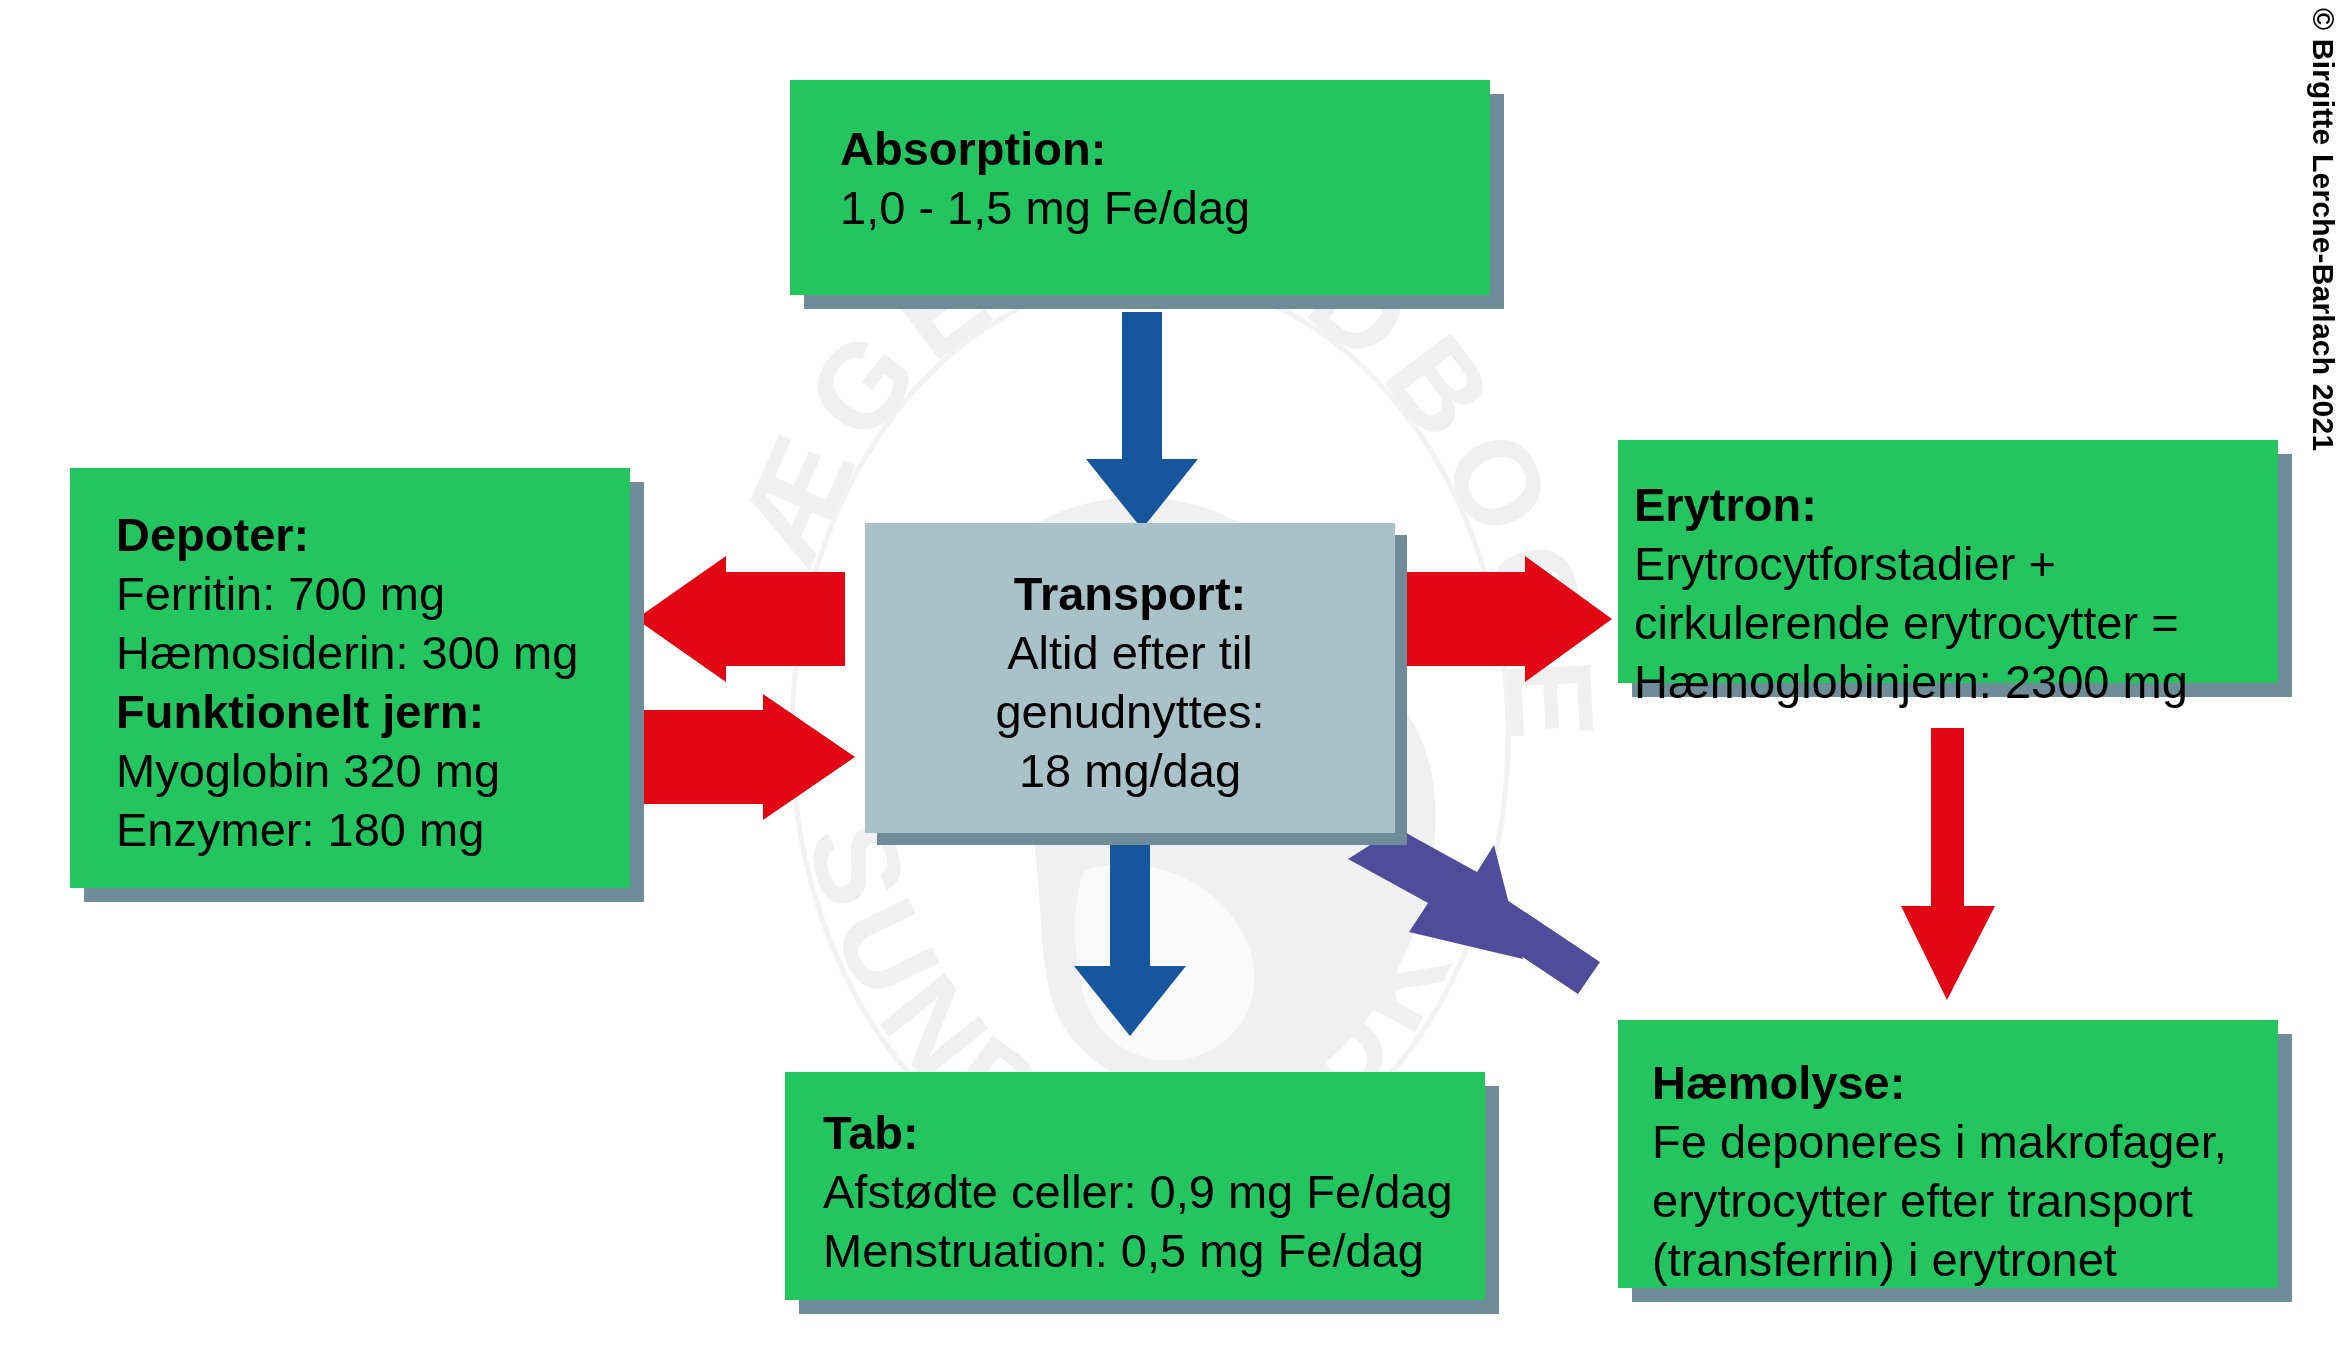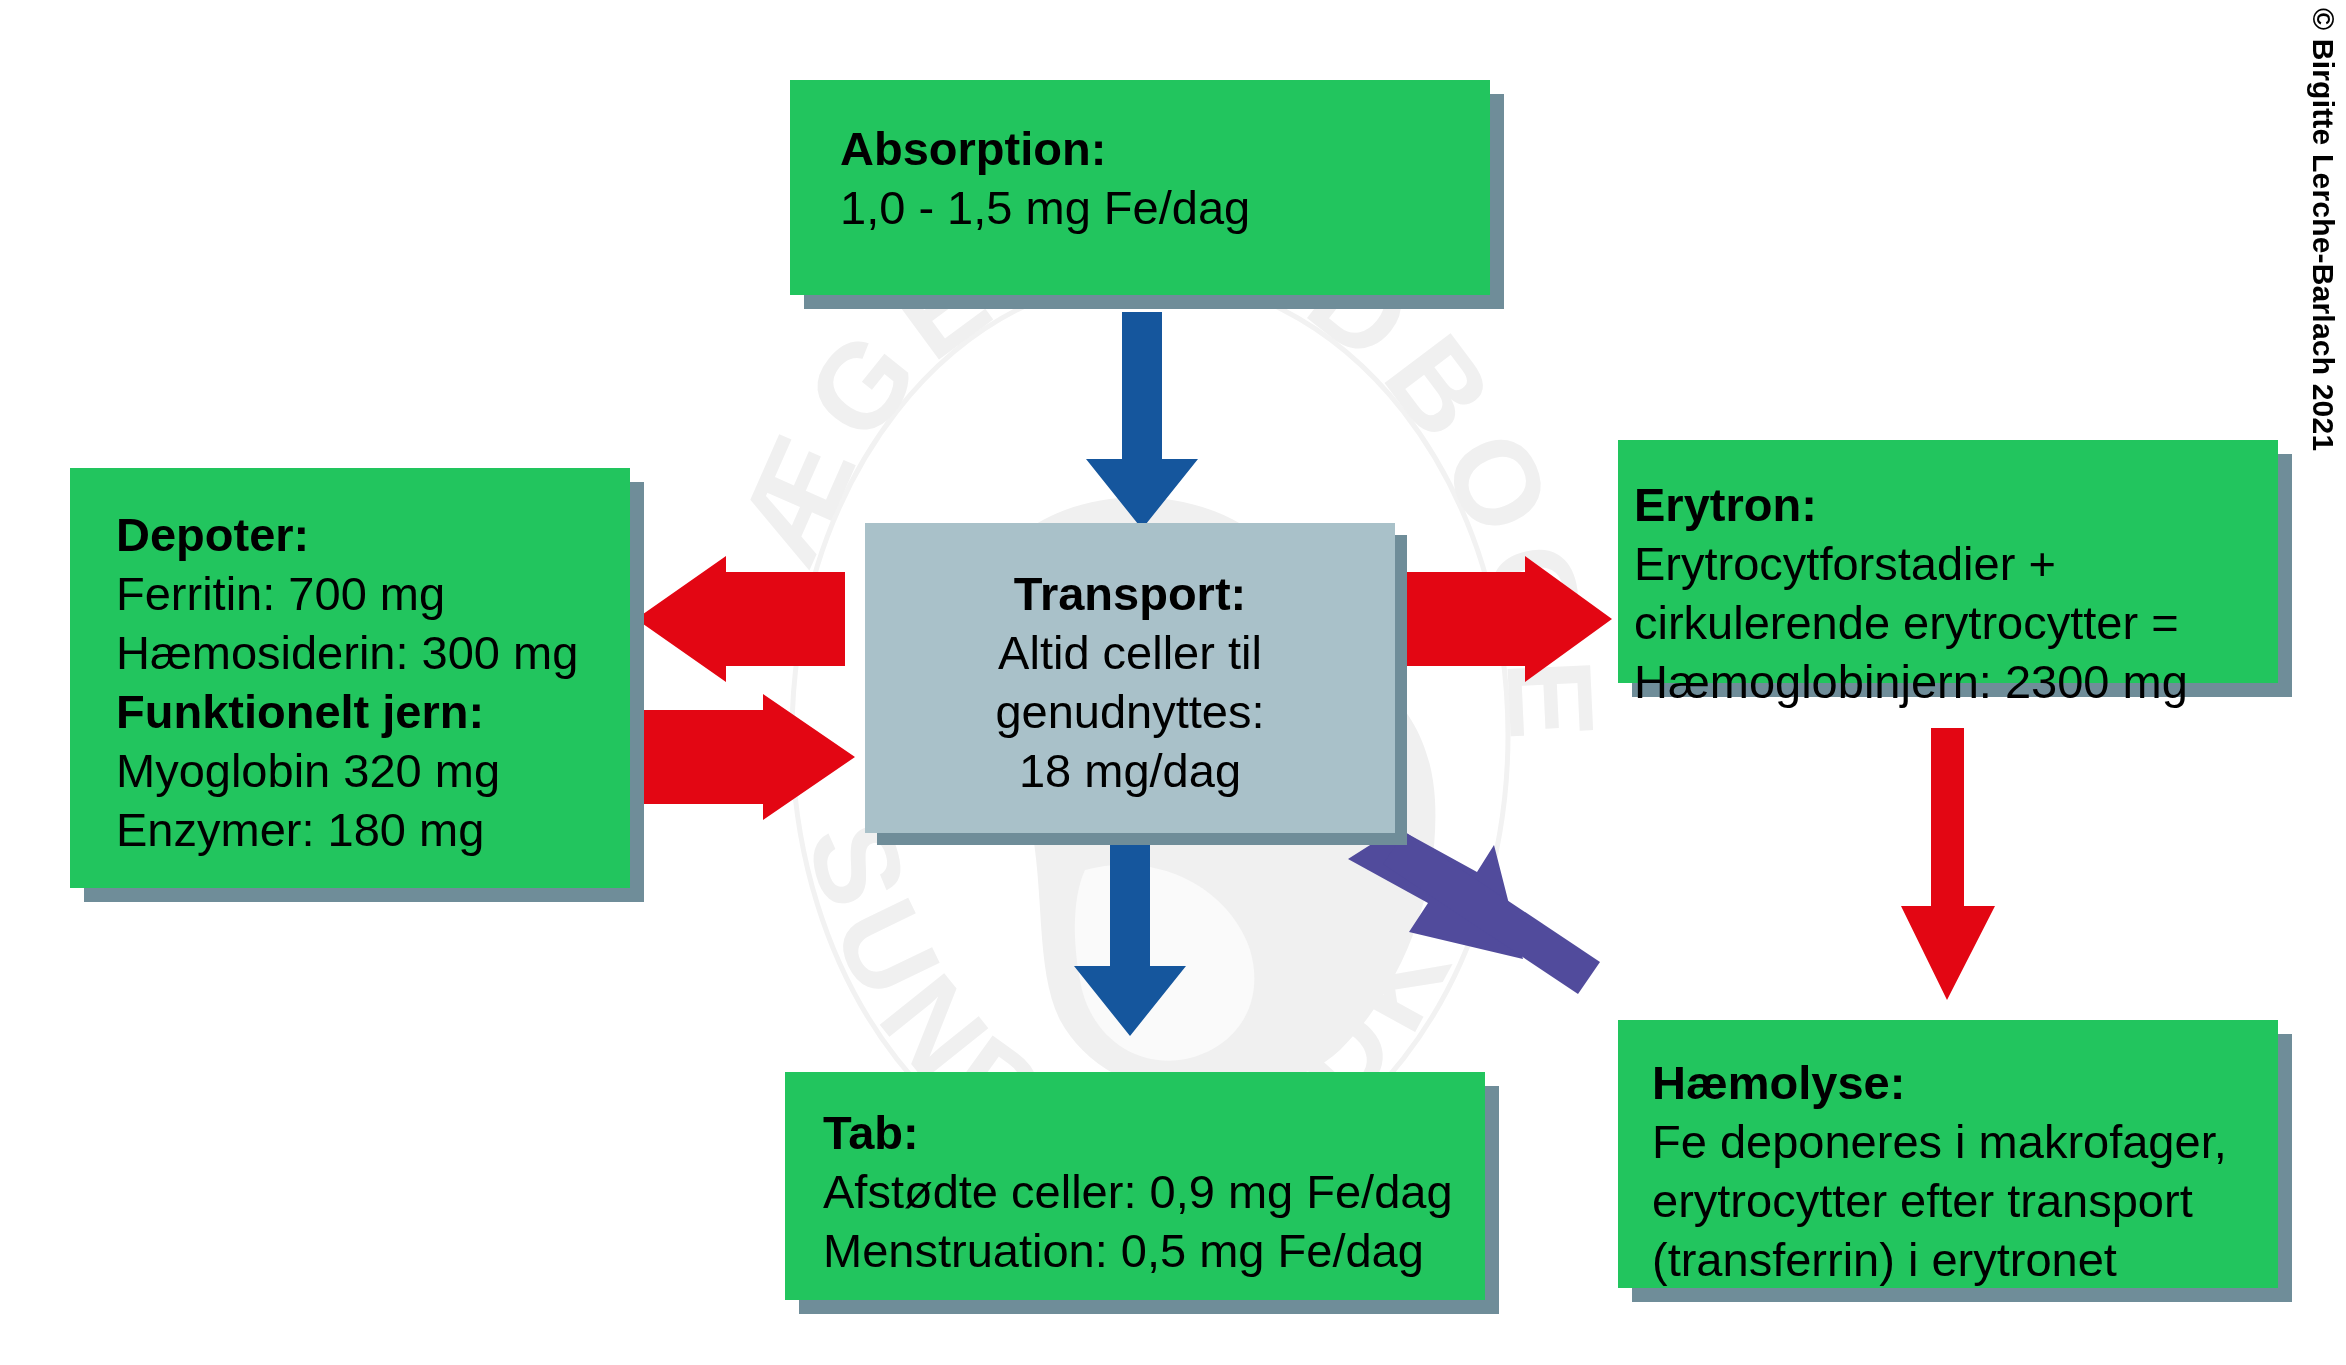--- a/index.html
+++ b/index.html
@@ -172,21 +172,21 @@
     <span class="ln hd">Depoter:</span>
     <span class="ln">Ferritin: 700 mg</span>
     <span class="ln">Hæmosiderin: 300 mg</span>
     <span class="ln hd">Funktionelt jern:</span>
     <span class="ln">Myoglobin 320 mg</span>
     <span class="ln">Enzymer: 180 mg</span>
   </div>
 
   <div class="box transport" id="box-transport">
     <span class="ln hd">Transport:</span>
-    <span class="ln">Altid celler til</span>
+    <span class="ln">Altid efter til</span>
     <span class="ln">genudnyttes:</span>
     <span class="ln">18 mg/dag</span>
   </div>
 
   <div class="box" id="box-erytron">
     <span class="ln hd">Erytron:</span>
     <span class="ln">Erytrocytforstadier +</span>
     <span class="ln">cirkulerende erytrocytter =</span>
     <span class="ln">Hæmoglobinjern: 2300 mg</span>
   </div>

